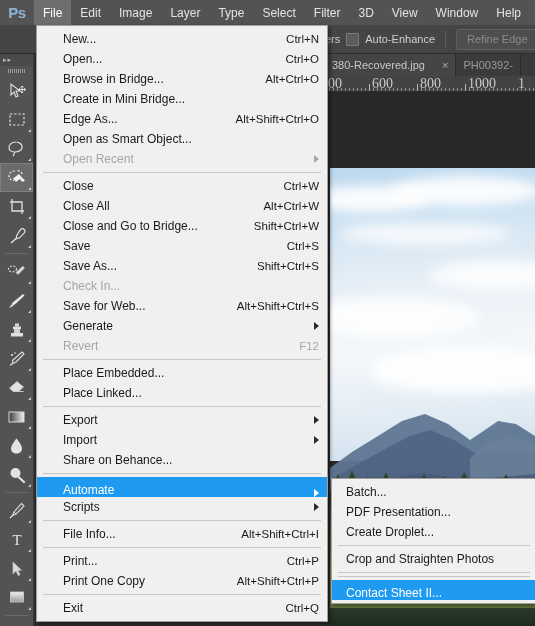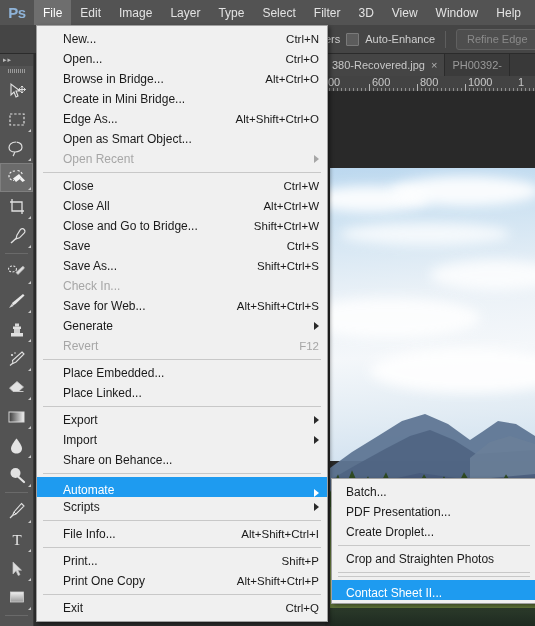--- a/index.html
+++ b/index.html
@@ -57,37 +57,37 @@
     color:#8a8a8a;font-size:11px;
   }
 
   
   .tabbar{
     position:absolute;left:325px;top:54px;width:210px;height:22px;
     background:#393939;z-index:4;display:flex;align-items:stretch;
     overflow:hidden;
   }
   .doc-tab{
-    display:flex;align-items:center;gap:6px;
+    display:flex;align-items:center;gap:17px;
     padding:0 7px;height:22px;
     background:#454545;color:#c8c8c8;font-size:11px;
     border-right:1px solid #2b2b2b;white-space:nowrap;
   }
   .doc-tab.inactive{background:#3b3b3b;color:#9a9a9a;}
   .tab-close{color:#b0b0b0;font-size:11px;line-height:1;}
 
   
   .ruler{
     position:absolute;left:325px;top:76px;width:210px;height:15px;
     background:#434343;border-bottom:1px solid #2a2a2a;z-index:3;
     overflow:hidden;
   }
   .ruler-lbl{
-    position:absolute;top:0px;color:#c9c9c9;font-size:11px;
-    font-family:Liberation Sans, sans-serif;
+    position:absolute;top:0px;color:#c9c9c9;font-size:14px;
+    font-family:Liberation Serif, serif;
   }
   .ruler-tick{position:absolute;bottom:0;width:1px;background:#8e8e8e;}
   .ruler-major{height:7px;background:#b5b5b5;}
   .ruler-minor{height:3px;}
 
   
   .docarea{
     position:absolute;left:325px;top:91px;width:210px;height:535px;
     background:#292929;z-index:2;overflow:hidden;
   }
@@ -554,21 +554,21 @@
         <span class="arrow"></span>
       </div>
       <div class="mi-sep"></div>
       <div class="mi">
         <span>File Info...</span>
         <span class="accel">Alt+Shift+Ctrl+I</span>
       </div>
       <div class="mi-sep"></div>
       <div class="mi">
         <span>Print...</span>
-        <span class="accel">Shift+P</span>
+        <span class="accel">Ctrl+P</span>
       </div>
       <div class="mi">
         <span>Print One Copy</span>
         <span class="accel">Alt+Shift+Ctrl+P</span>
       </div>
       <div class="mi-sep"></div>
       <div class="mi">
         <span>Exit</span>
         <span class="accel">Ctrl+Q</span>
       </div>

